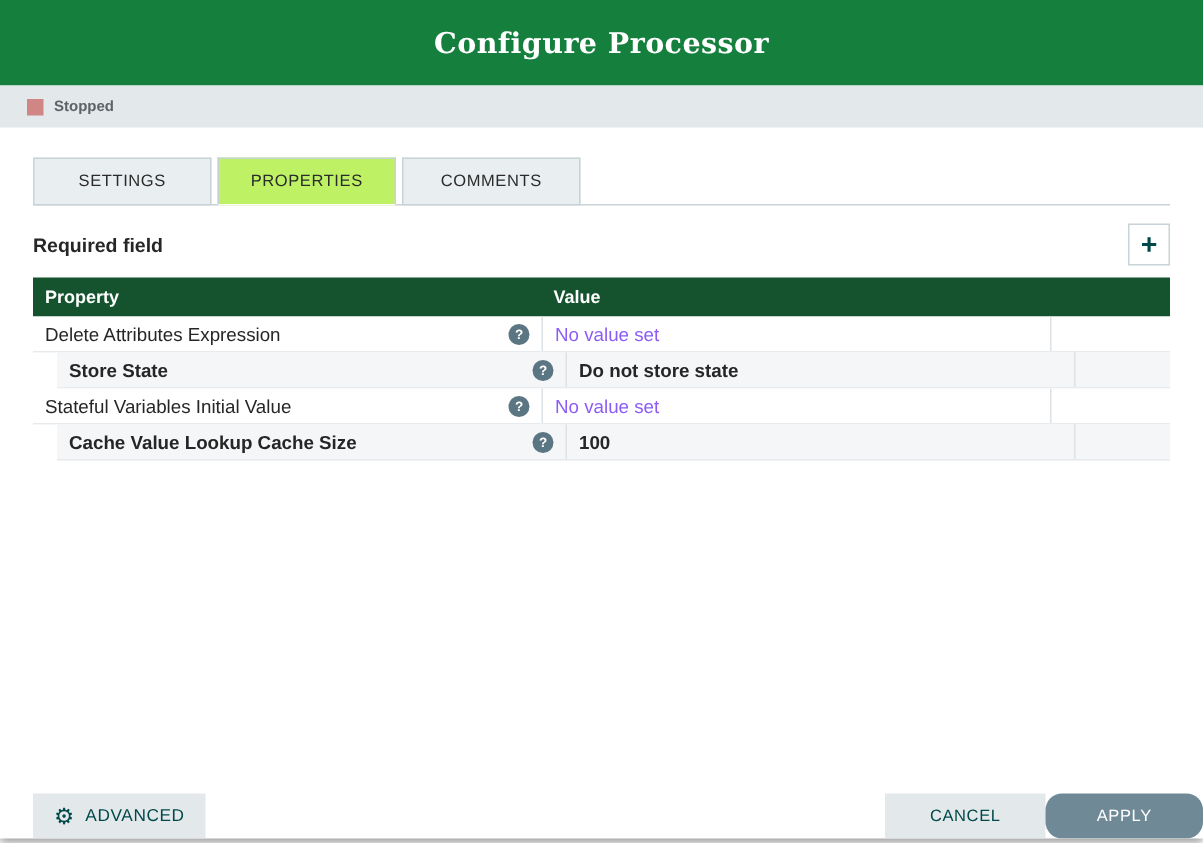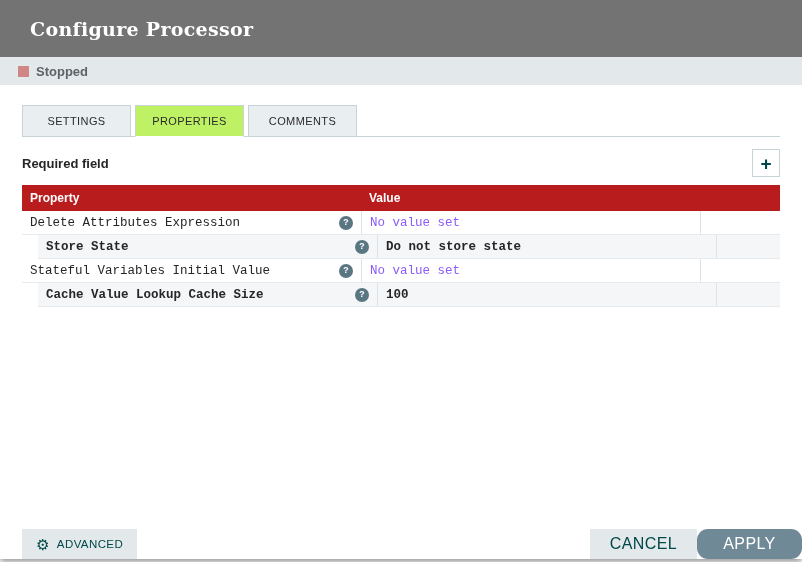--- a/index.html
+++ b/index.html
@@ -1,61 +1,61 @@
 <!DOCTYPE html>
 <html><head>
 <meta charset="utf-8">
 <style>
   * { margin:0; padding:0; box-sizing:border-box; }
   html,body { width:802px; height:562px; background:#fff; font-family:"Liberation Sans",sans-serif; }
   .dialog { position:relative; width:802px; height:559px; background:#fff; overflow:hidden;
             box-shadow:0 3px 6px rgba(0,0,0,0.4); }
 
   
-  .dlg-header { height:57px; background:#737373; display:flex; align-items:center; padding:0 30px; }
+  .dlg-header { height:57px; background:#15803d; display:flex; align-items:center; padding:0 30px;justify-content:center; }
   .dlg-title { font-family:"DejaVu Serif",serif; font-weight:bold; font-size:19px; color:#ffffff; letter-spacing:.3px; }
 
   
   .status-bar { height:28px; background:#e3e8eb; display:flex; align-items:center; padding:0 18px; gap:7px; }
   .stop-sq { width:11px; height:11px; background:#d18686; display:inline-block; }
-  .status-text { font-size:13px; font-weight:bold; color:#5f6266; }
+  .status-text { font-size:10px; font-weight:bold; color:#5f6266; }
 
   
   .tabs { display:flex; gap:4px; margin:20px 22px 0 22px; border-bottom:1px solid #c8d3d8; }
-  .tab { width:109px; height:32px; margin-bottom:-1px; background:#e9eef0; border:1px solid #c8d3d8;
+  .tab { width:119px; height:32px; margin-bottom:-1px; background:#e9eef0; border:1px solid #c8d3d8;
          display:flex; align-items:center; justify-content:center; font-size:11px; letter-spacing:.4px;
          color:#2b2b2b; cursor:pointer; }
   .tab.active { background:#bef264; border-bottom-color:#fff; }
 
   
   .req-row { margin:12px 22px 8px 22px; height:28px; display:flex; align-items:center; justify-content:space-between;gap:46px; }
   .req-label { font-size:13px; font-weight:bold; color:#262626; }
   .add-btn { width:28px; height:28px; background:#fff; border:1px solid #c8d3d8; color:#004849;
              font-size:19px; font-weight:bold; line-height:1; cursor:pointer; font-family:inherit;
              display:flex; align-items:center; justify-content:center; }
 
   
   .prop-table { margin:2px 22px 0 22px; }
-  .t-head { display:grid; grid-template-columns:339px 340px 1fr; background:#b91c1c; height:26px; align-items:center; }
+  .t-head { display:grid; grid-template-columns:339px 340px 1fr; background:#14532d; height:26px; align-items:center; }
   .th { color:#fff; font-size:12px; font-weight:bold; padding-left:8px; }
   .t-row { display:grid; grid-template-columns:339px 340px 1fr; height:24px; align-items:stretch;
-           font-size:12.5px; color:#262626; border-bottom:1px solid #e8ebed; background:#fff; cursor:pointer;font-family:Liberation Mono, monospace; }
+           font-size:12.5px; color:#262626; border-bottom:1px solid #e8ebed; background:#fff; cursor:pointer; }
   .t-row.alt { background:#f4f6f8;margin-left:16px; }
   .t-row.required { font-weight:bold; }
   .td { display:flex; align-items:center; }
   .name-cell { justify-content:space-between; padding:0 8px; }
   .value-cell { border-left:1px solid #dce2e5; border-right:1px solid #dce2e5; padding-left:8px; }
   .value-cell.unset { color:#8b5cf6; font-weight:normal; }
   .help { width:14px; height:14px; min-width:14px; border-radius:50%; background:#5a7682; color:#fff;
           font-size:9px; font-weight:bold; display:inline-flex; align-items:center; justify-content:center;
           cursor:pointer; }
 
   
   .footer { position:absolute; left:0; right:0; bottom:0; height:30px; display:flex; align-items:stretch; }
-  .btn { border:none; font-family:inherit; font-size:16px; letter-spacing:.4px; cursor:pointer;
+  .btn { border:none; font-family:inherit; font-size:11px; letter-spacing:.4px; cursor:pointer;
          display:flex; align-items:center; justify-content:center; }
   .btn-light { background:#e3e8eb; color:#004849; }
   .adv { margin-left:22px; padding:0 14px; gap:7px; font-size:11.5px; }
   .gear { font-size:15px; line-height:1; color:#004849; }
   .spacer { flex:1; }
   .btn-cancel { width:107px; }
   .btn-apply { width:105px; background:#6f8a96; color:#fff;border-radius:11px; }
 </style>
 </head>
 <body>

